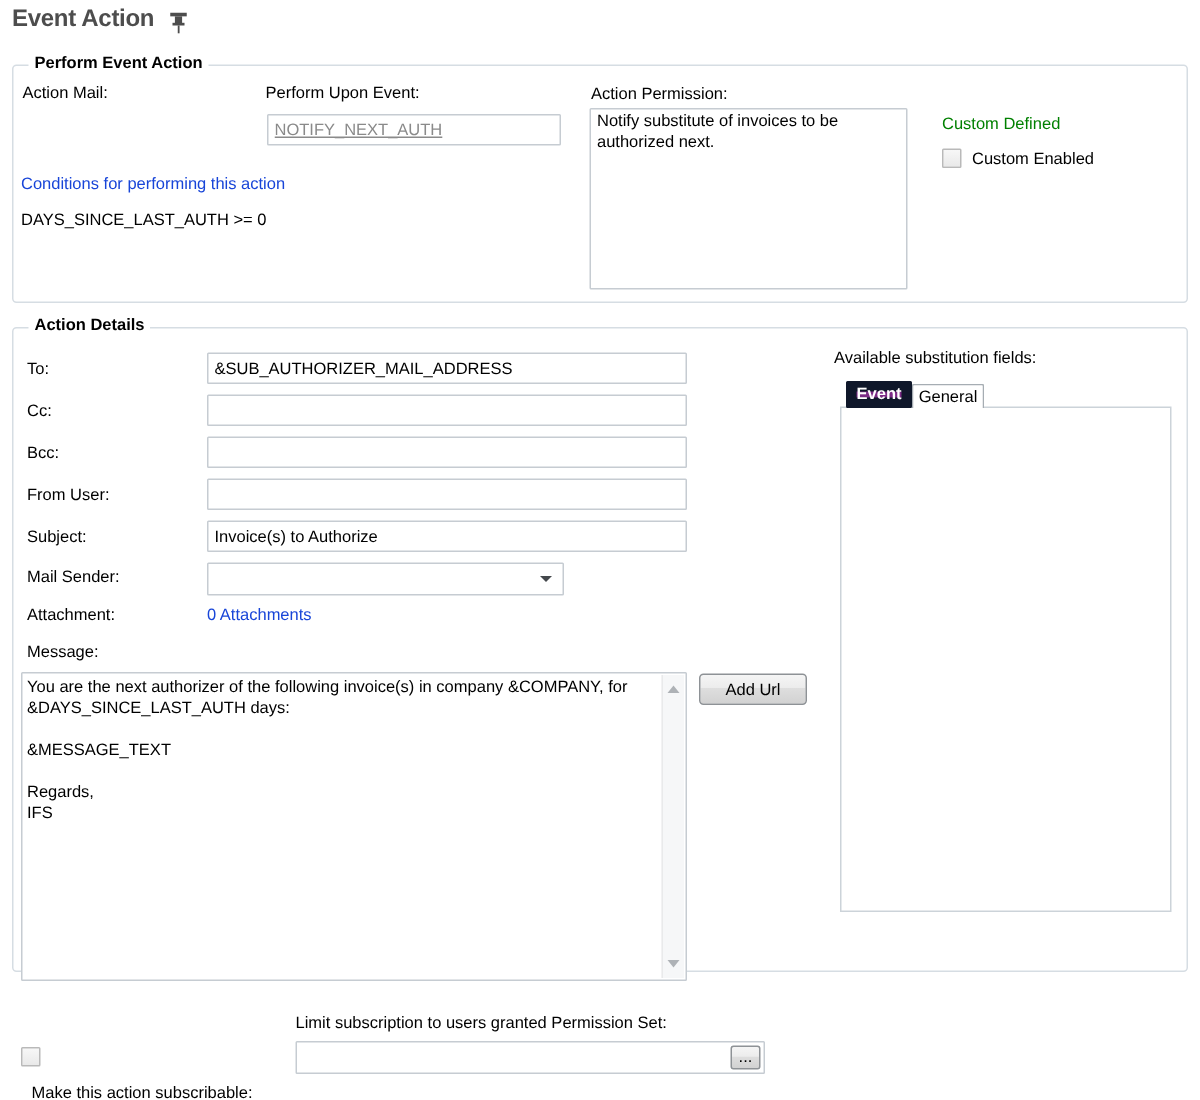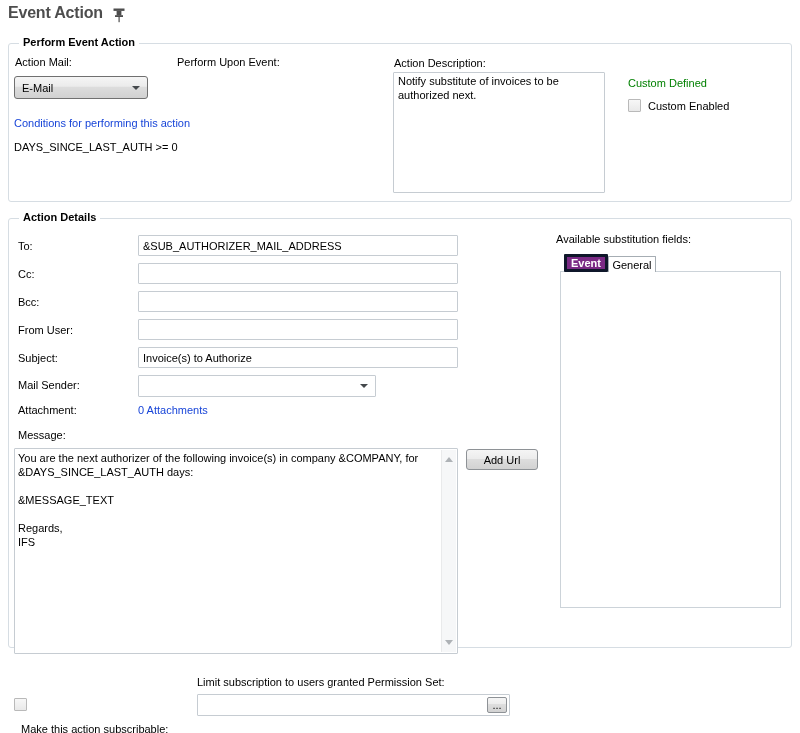--- a/index.html
+++ b/index.html
@@ -36,21 +36,21 @@
   .textbox { position:absolute; border:1px solid #c6ccd2; background:#fff; font-size:11px;
     padding:1px 4px; white-space:pre-wrap; overflow:hidden; line-height:14px; border-radius:1px; }
 
   .msg-text { position:absolute; left:3px; top:2px; right:18px; font-size:11px; line-height:14px; white-space:pre-wrap; }
   .vscroll { position:absolute; top:1px; bottom:1px; right:1px; width:15px; background:#f6f7f8; border-left:1px solid #e9eaeb; }
   .sa-up, .sa-down { position:absolute; left:50%; width:0; height:0; margin-left:-4px; }
   .sa-up { top:7px; border-left:4px solid transparent; border-right:4px solid transparent; border-bottom:5px solid #aeb2b6; }
   .sa-down { bottom:7px; border-left:4px solid transparent; border-right:4px solid transparent; border-top:5px solid #aeb2b6; }
 
   .tab { position:absolute; font-size:11px; display:flex; align-items:center; justify-content:center; z-index:2; }
-  .tab-selected { background:#7b2a85; color:#fff; font-weight:bold; border:3px solid #0f172a; border-radius:1px; }
+  .tab-selected { background:#7b2a85; color:#fff; font-weight:bold; border:7px solid #0f172a; border-radius:1px; }
   .tab-plain { background:#fff; color:#000; border:1px solid #a6adb3; border-bottom:none; border-radius:1px 1px 0 0; }
 
   .panel { position:absolute; border:1px solid #ccd3d9; background:#fff; z-index:1; }
   .listbox { position:absolute; border:1px solid #8a9199; background:#fff; overflow:hidden; padding-top:3px; }
   .listitem { font-size:11px; line-height:13.5px; height:13.5px; padding-left:3px; white-space:nowrap; cursor:default; }
   .listitem.selected { background:#3399ff; color:#fff; }
 </style>
 </head>
 <body>
 
@@ -62,28 +62,25 @@
     <rect x="4.6" y="2.9" width="4.8" height="4.6" fill="#4d4d4d"></rect>
     <rect x="3" y="7.2" width="8" height="1.8" fill="#4d4d4d"></rect>
     <rect x="6.5" y="9" width="1.2" height="5.2" fill="#4d4d4d"></rect>
   </svg>
 
   <div class="groupbox" style="left:8px;top:43px;width:784px;height:159px;">
     <span class="gb-title">Perform Event Action</span>
   </div>
 
   <span class="lbl" style="left:15px;top:56px;">Action Mail:</span>
-  <div class="combo combo-gray" style="left:14px;top:76px;width:134px;height:23px;">
-    <span>E-Mail</span>
-    <span class="arrow-down"></span>
-  </div>
 
   <span class="lbl" style="left:177px;top:56px;">Perform Upon Event:</span>
+  <input class="tf tf-disabled" style="left: 178px; top: 76px; width: 196px;" readonly="" value="NOTIFY_NEXT_AUTH">
 
-  <span class="lbl" style="left:394px;top:57px;">Action Description:</span>
+  <span class="lbl" style="left:394px;top:57px;">Action Permission:</span>
   <div class="textbox" style="left:393px;top:72px;width:212px;height:121px;">Notify substitute of invoices to be authorized next.</div>
 
   <span class="lbl green" style="left:628px;top:77px;">Custom Defined</span>
   <div class="checkbox" style="left:628px;top:99px;"></div>
   <span class="lbl" style="left:648px;top:100px;">Custom Enabled</span>
 
   <span class="link" style="left:14px;top:117px;">Conditions for performing this action</span>
   <span class="lbl" style="left:14px;top:141px;">DAYS_SINCE_LAST_AUTH &gt;= 0</span>
 
   <div class="groupbox" style="left:8px;top:218px;width:784px;height:430px;">

